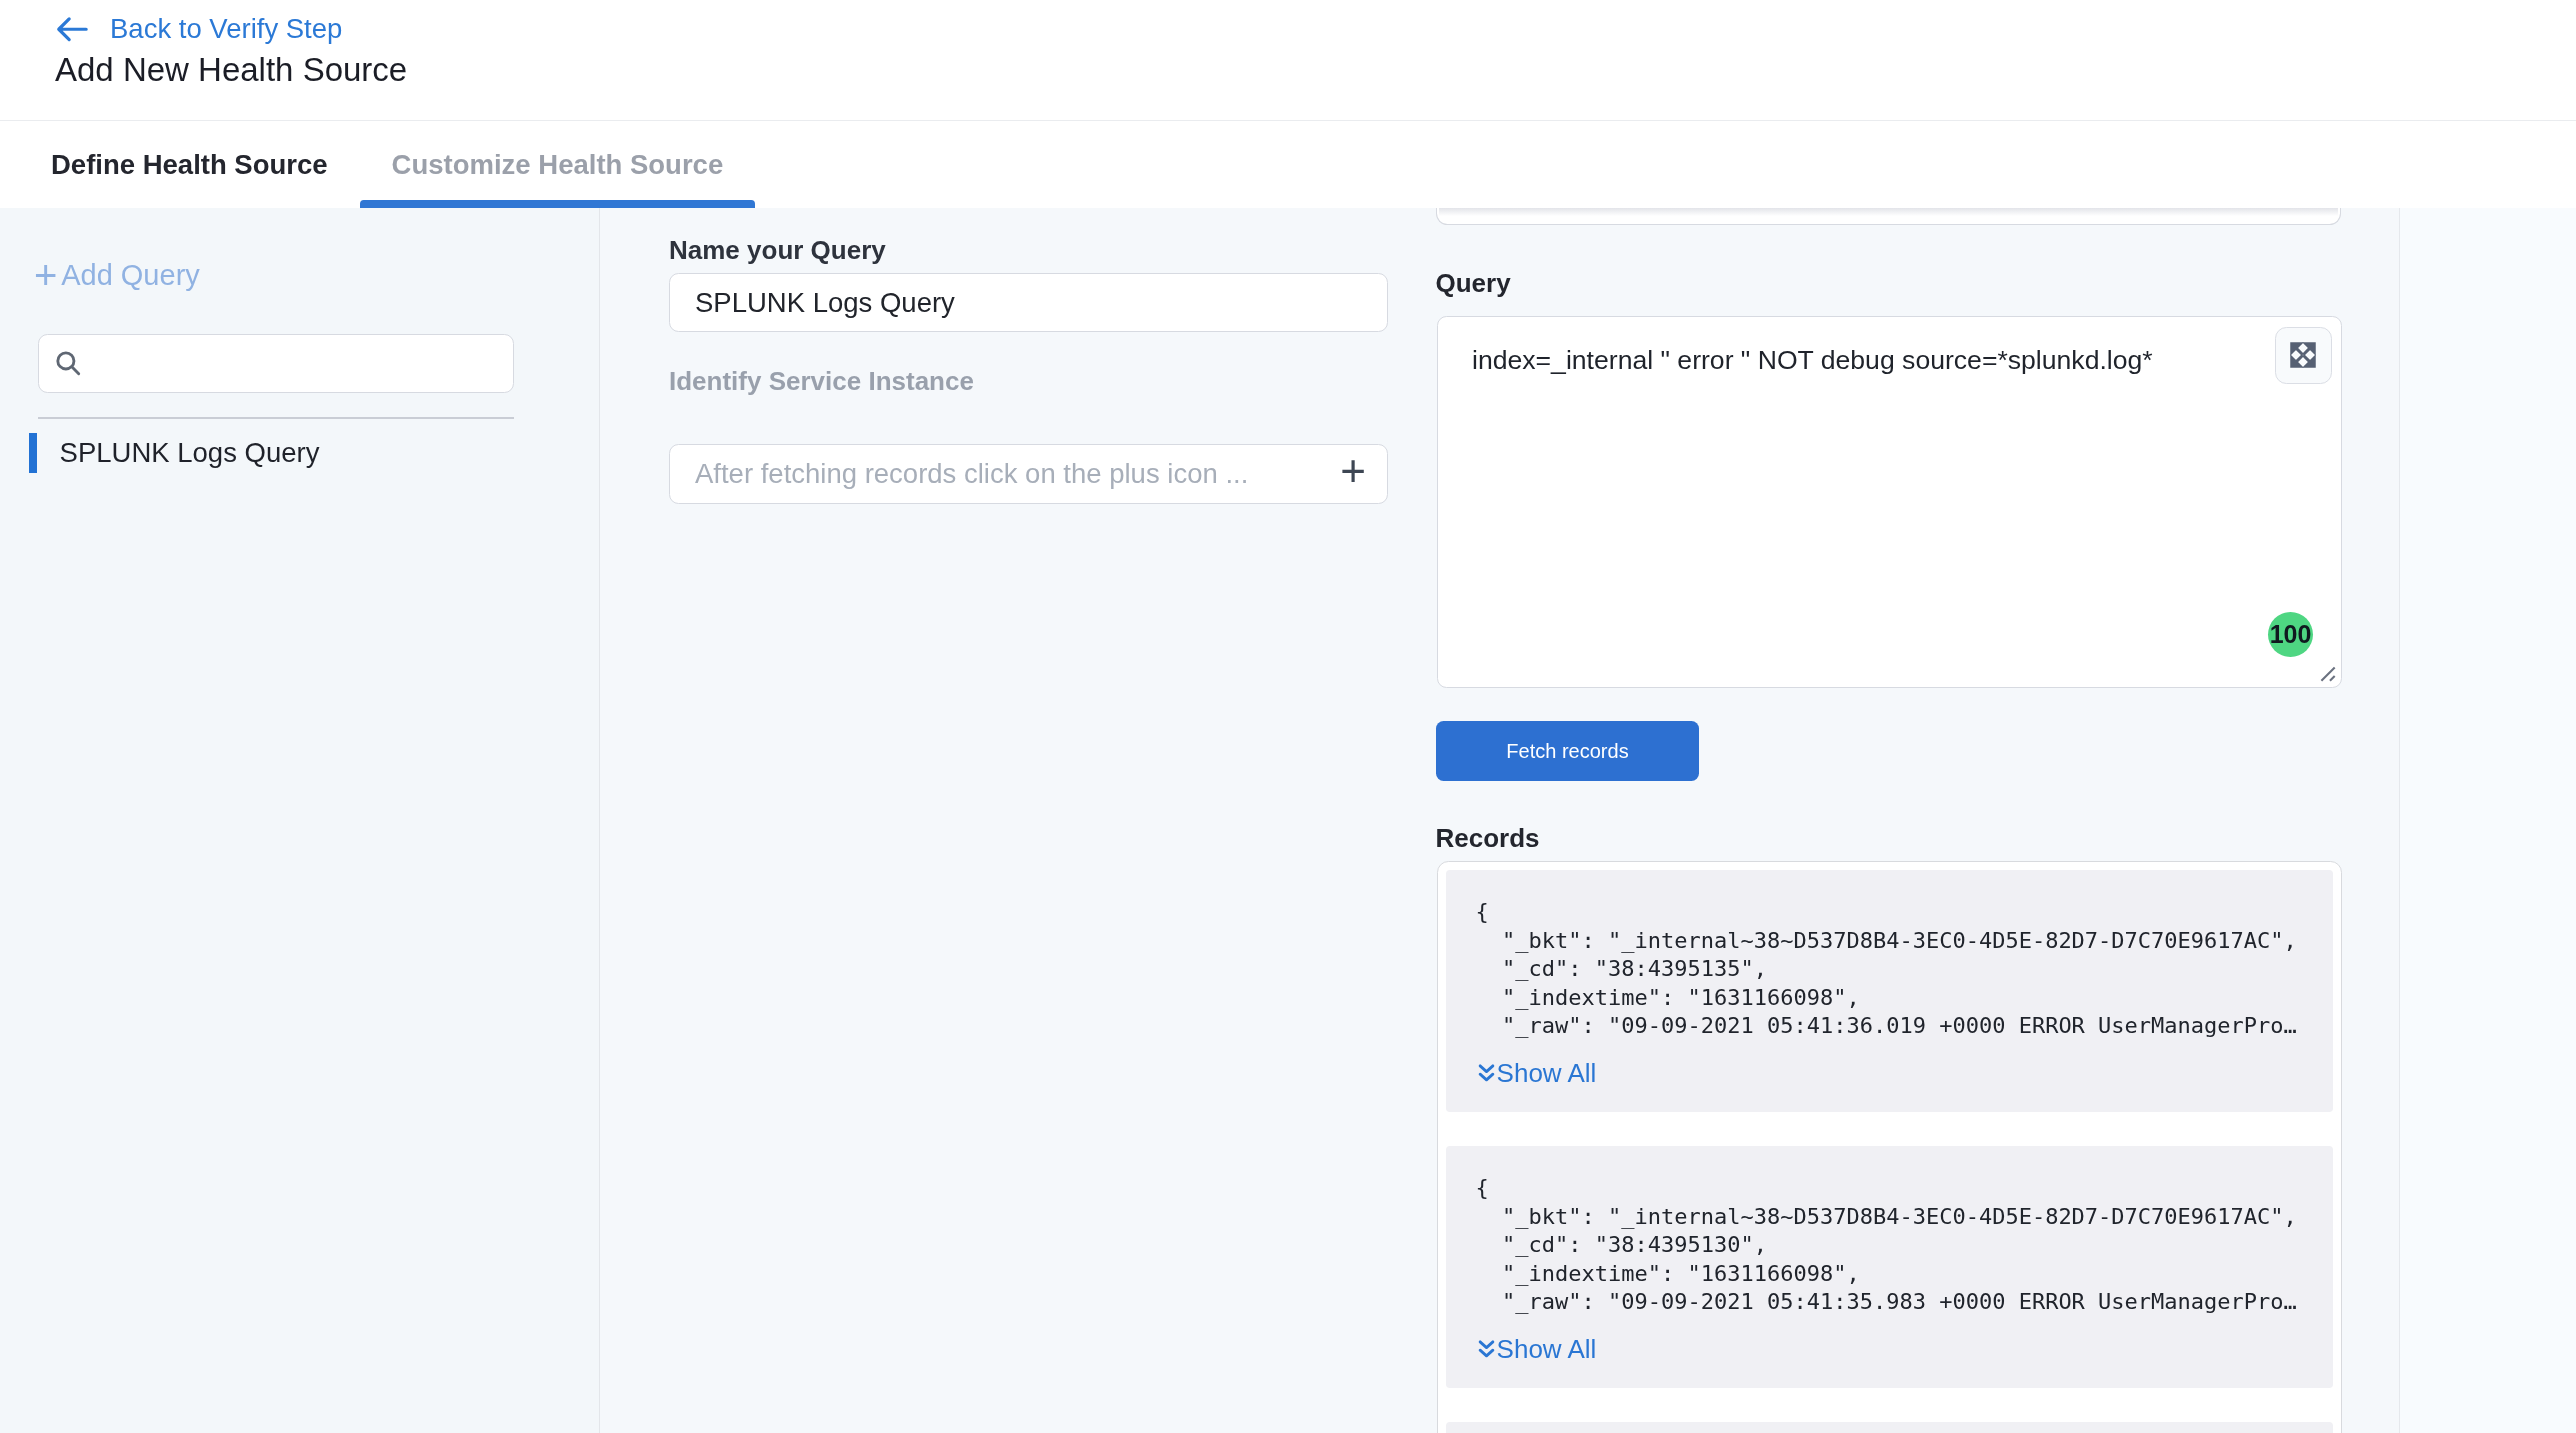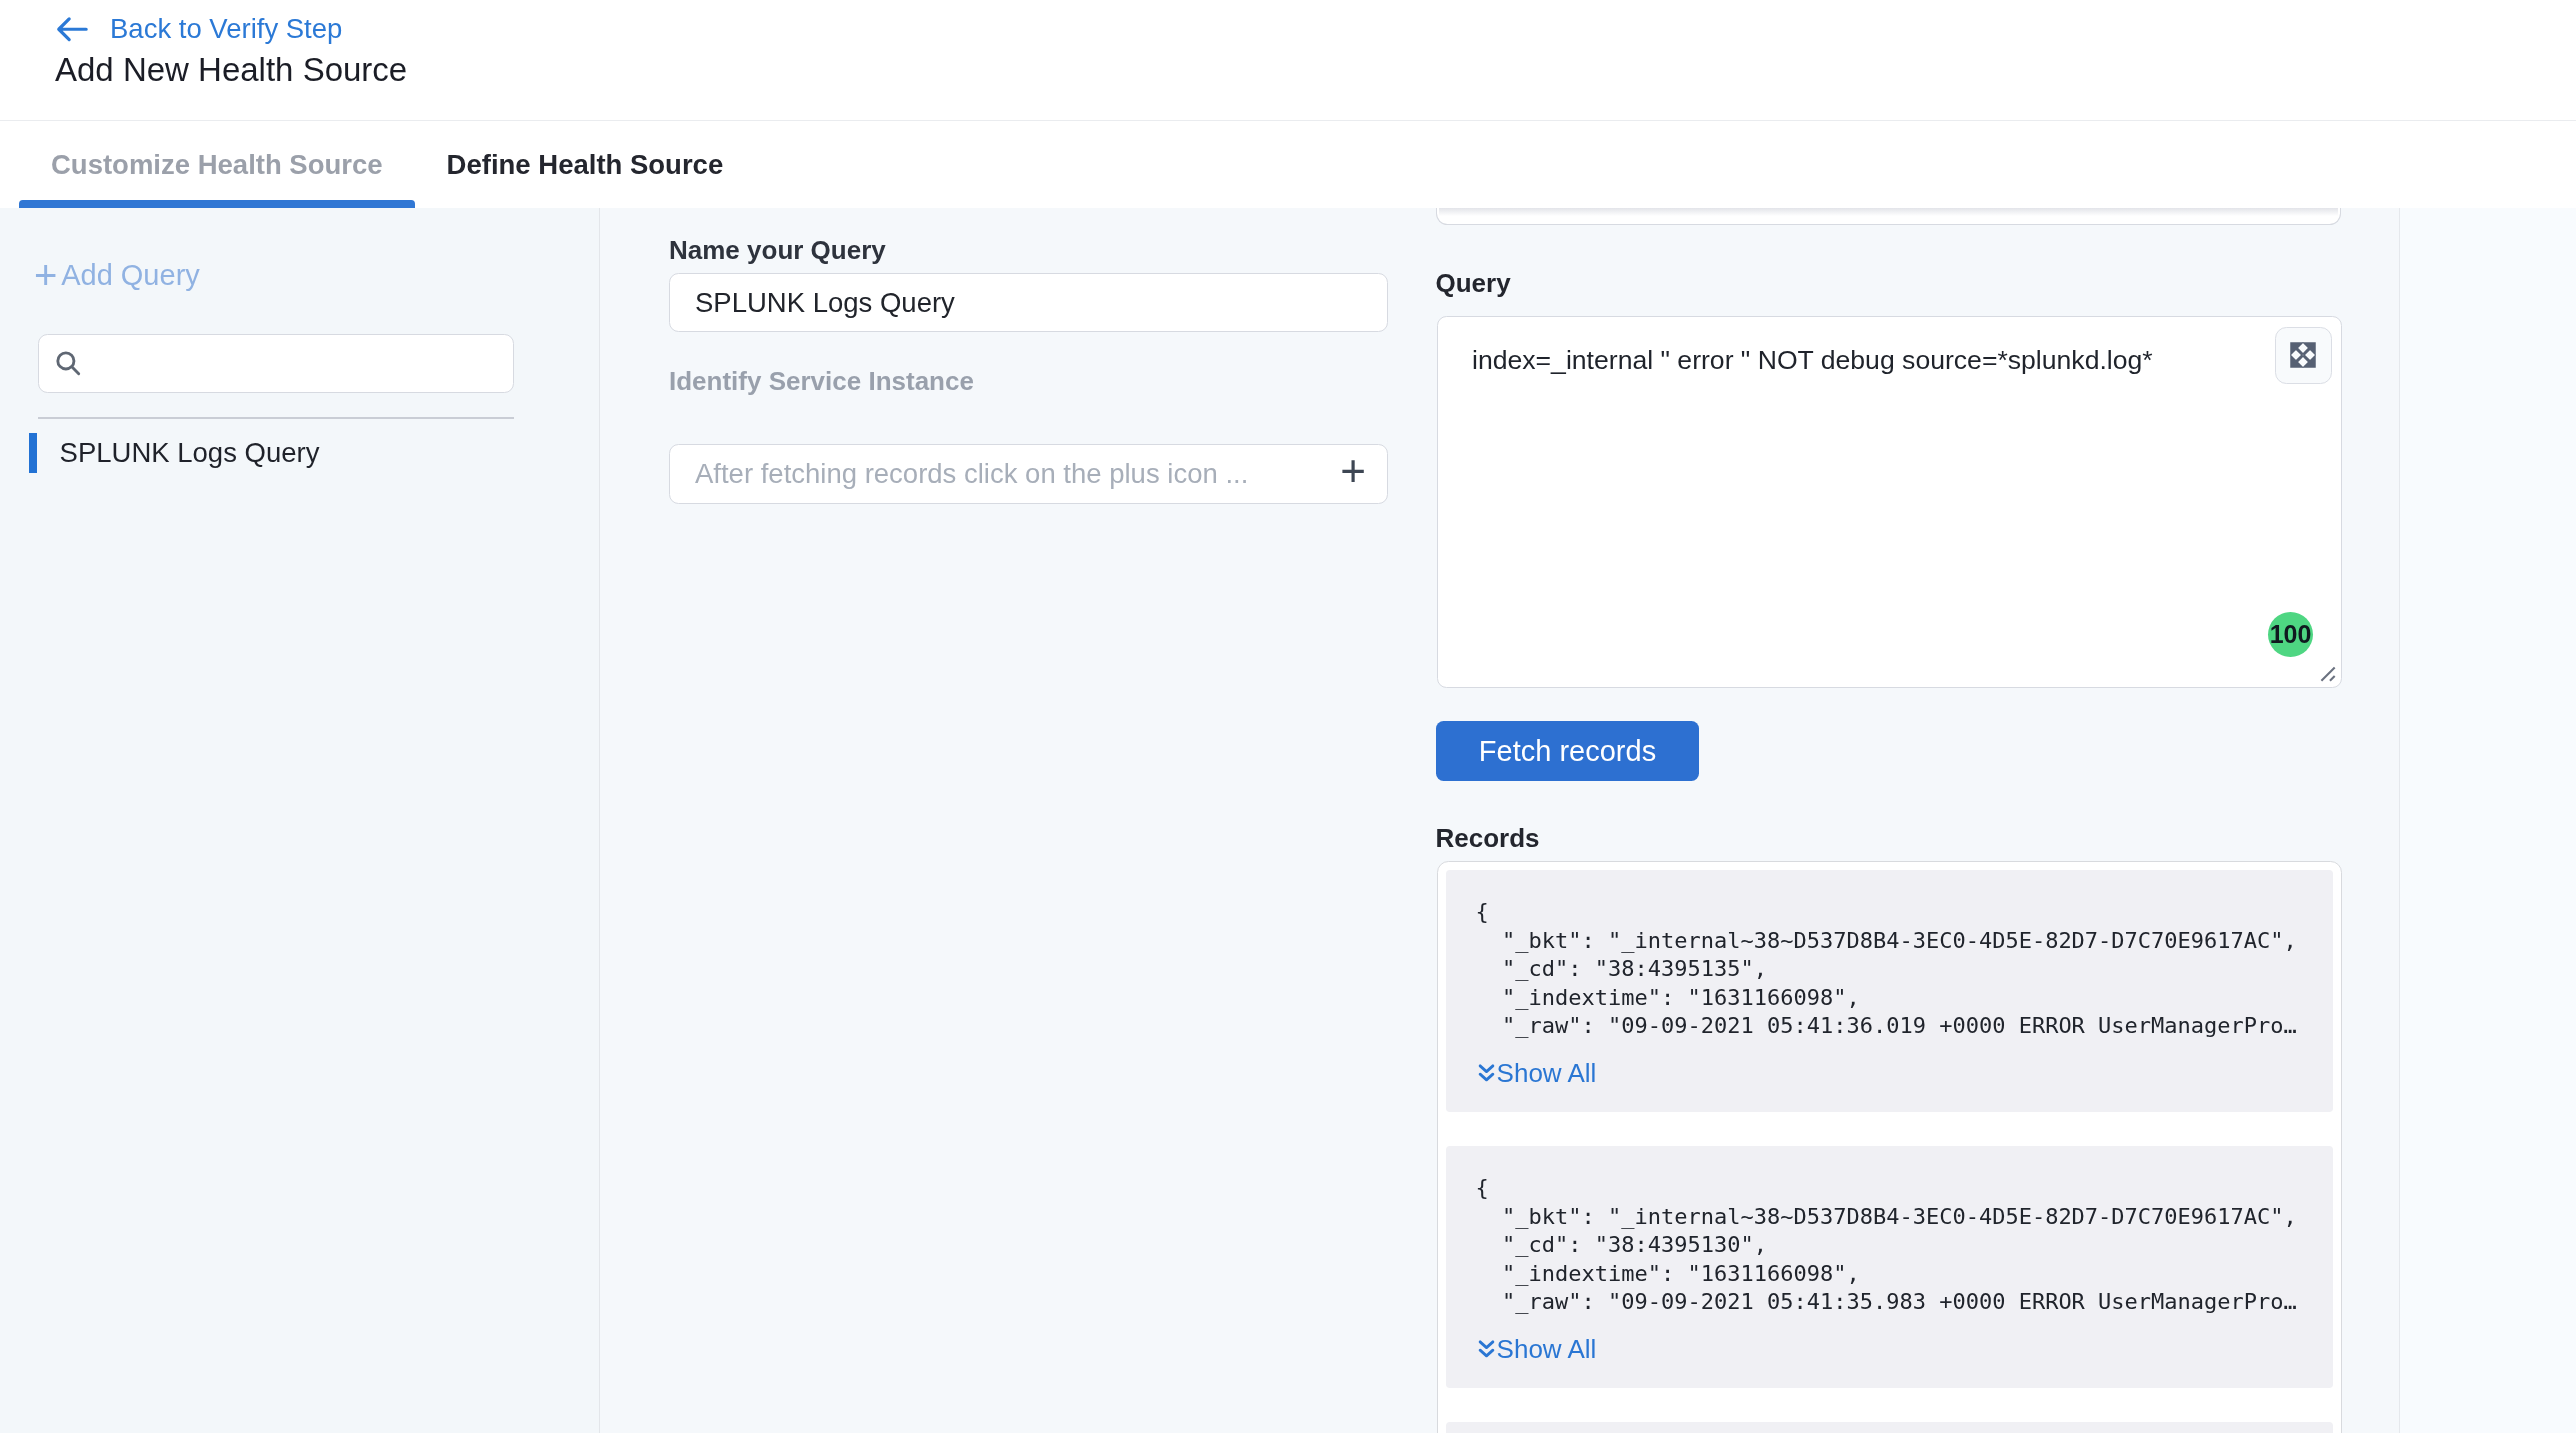--- a/index.html
+++ b/index.html
@@ -68,21 +68,21 @@
   .query-text { position:absolute; left:34px; top:25px; right:104px; font-size:26.6px; color:#1f232b;
                 line-height:1.4; white-space:pre-wrap; outline:none; }
   .expand-btn { position:absolute; top:9.5px; right:9.5px; width:57px; height:57px; border-radius:11.4px;
                 border:1.9px solid #dbdee5; background:#f8fafc; display:flex; align-items:center;
                 justify-content:center; cursor:pointer; }
   .count-badge { position:absolute; right:28px; bottom:30px; width:45px; height:45px; border-radius:50%;
                  background:#4ed682; color:#10191f; font-size:25px; font-weight:700;
                  display:flex; align-items:center; justify-content:center; }
   .resize-handle { position:absolute; right:2.8px; bottom:2.8px; cursor:nwse-resize; }
   .fetch-btn { position:absolute; left:29px; top:513px; width:263px; height:60px; background:#2d70d1;
-               border:none; border-radius:7.6px; color:#fff; font-size:29px; font-weight:500;
+               border:none; border-radius:7.6px; color:#fff; font-size:20px; font-weight:500;
                font-family:inherit; cursor:pointer; }
   .records-label { top:615px; }
   .records-container { position:absolute; left:30px; top:653px; width:905px; height:674px; background:#fff;
                        border:1.9px solid #d8dade; border-radius:11.4px; padding:7.6px; overflow:hidden; }
   .record-card { background:#f0f0f4; border-radius:3.8px; padding:28.5px 30px 23px; margin-bottom:34px; }
   .record-card pre { font-family:"DejaVu Sans Mono","Liberation Mono",monospace; font-size:22px;
                      line-height:28.5px; color:#20242c; margin:0; white-space:pre; }
   .show-all { display:flex; align-items:center; gap:0; margin-top:17px; color:#2a76d3;
               font-size:26px; font-weight:500; cursor:pointer; }
   .record-stub { height:123px; margin-bottom:0; }
@@ -100,22 +100,22 @@
     <a class="back-link">
       <svg width="34" height="28.5" viewBox="0 0 36 30">
         <path d="M33 15 H5 M15 4 L4 15 L15 26" fill="none" stroke="#2b79d6" stroke-width="3.4" stroke-linecap="round" stroke-linejoin="round"></path>
       </svg>
       <span>Back to Verify Step</span>
     </a>
     <div class="page-title">Add New Health Source</div>
   </div>
 
   <div class="tabbar">
+    <div class="tab">Define Health Source</div>
     <div class="tab active">Customize Health Source</div>
-    <div class="tab">Define Health Source</div>
   </div>
 
   <div class="content">
 
     <div class="sidebar">
       <div class="add-query">
         <span class="plus-glyph">+</span>
         <span>Add Query</span>
       </div>
       <div class="searchbox">

